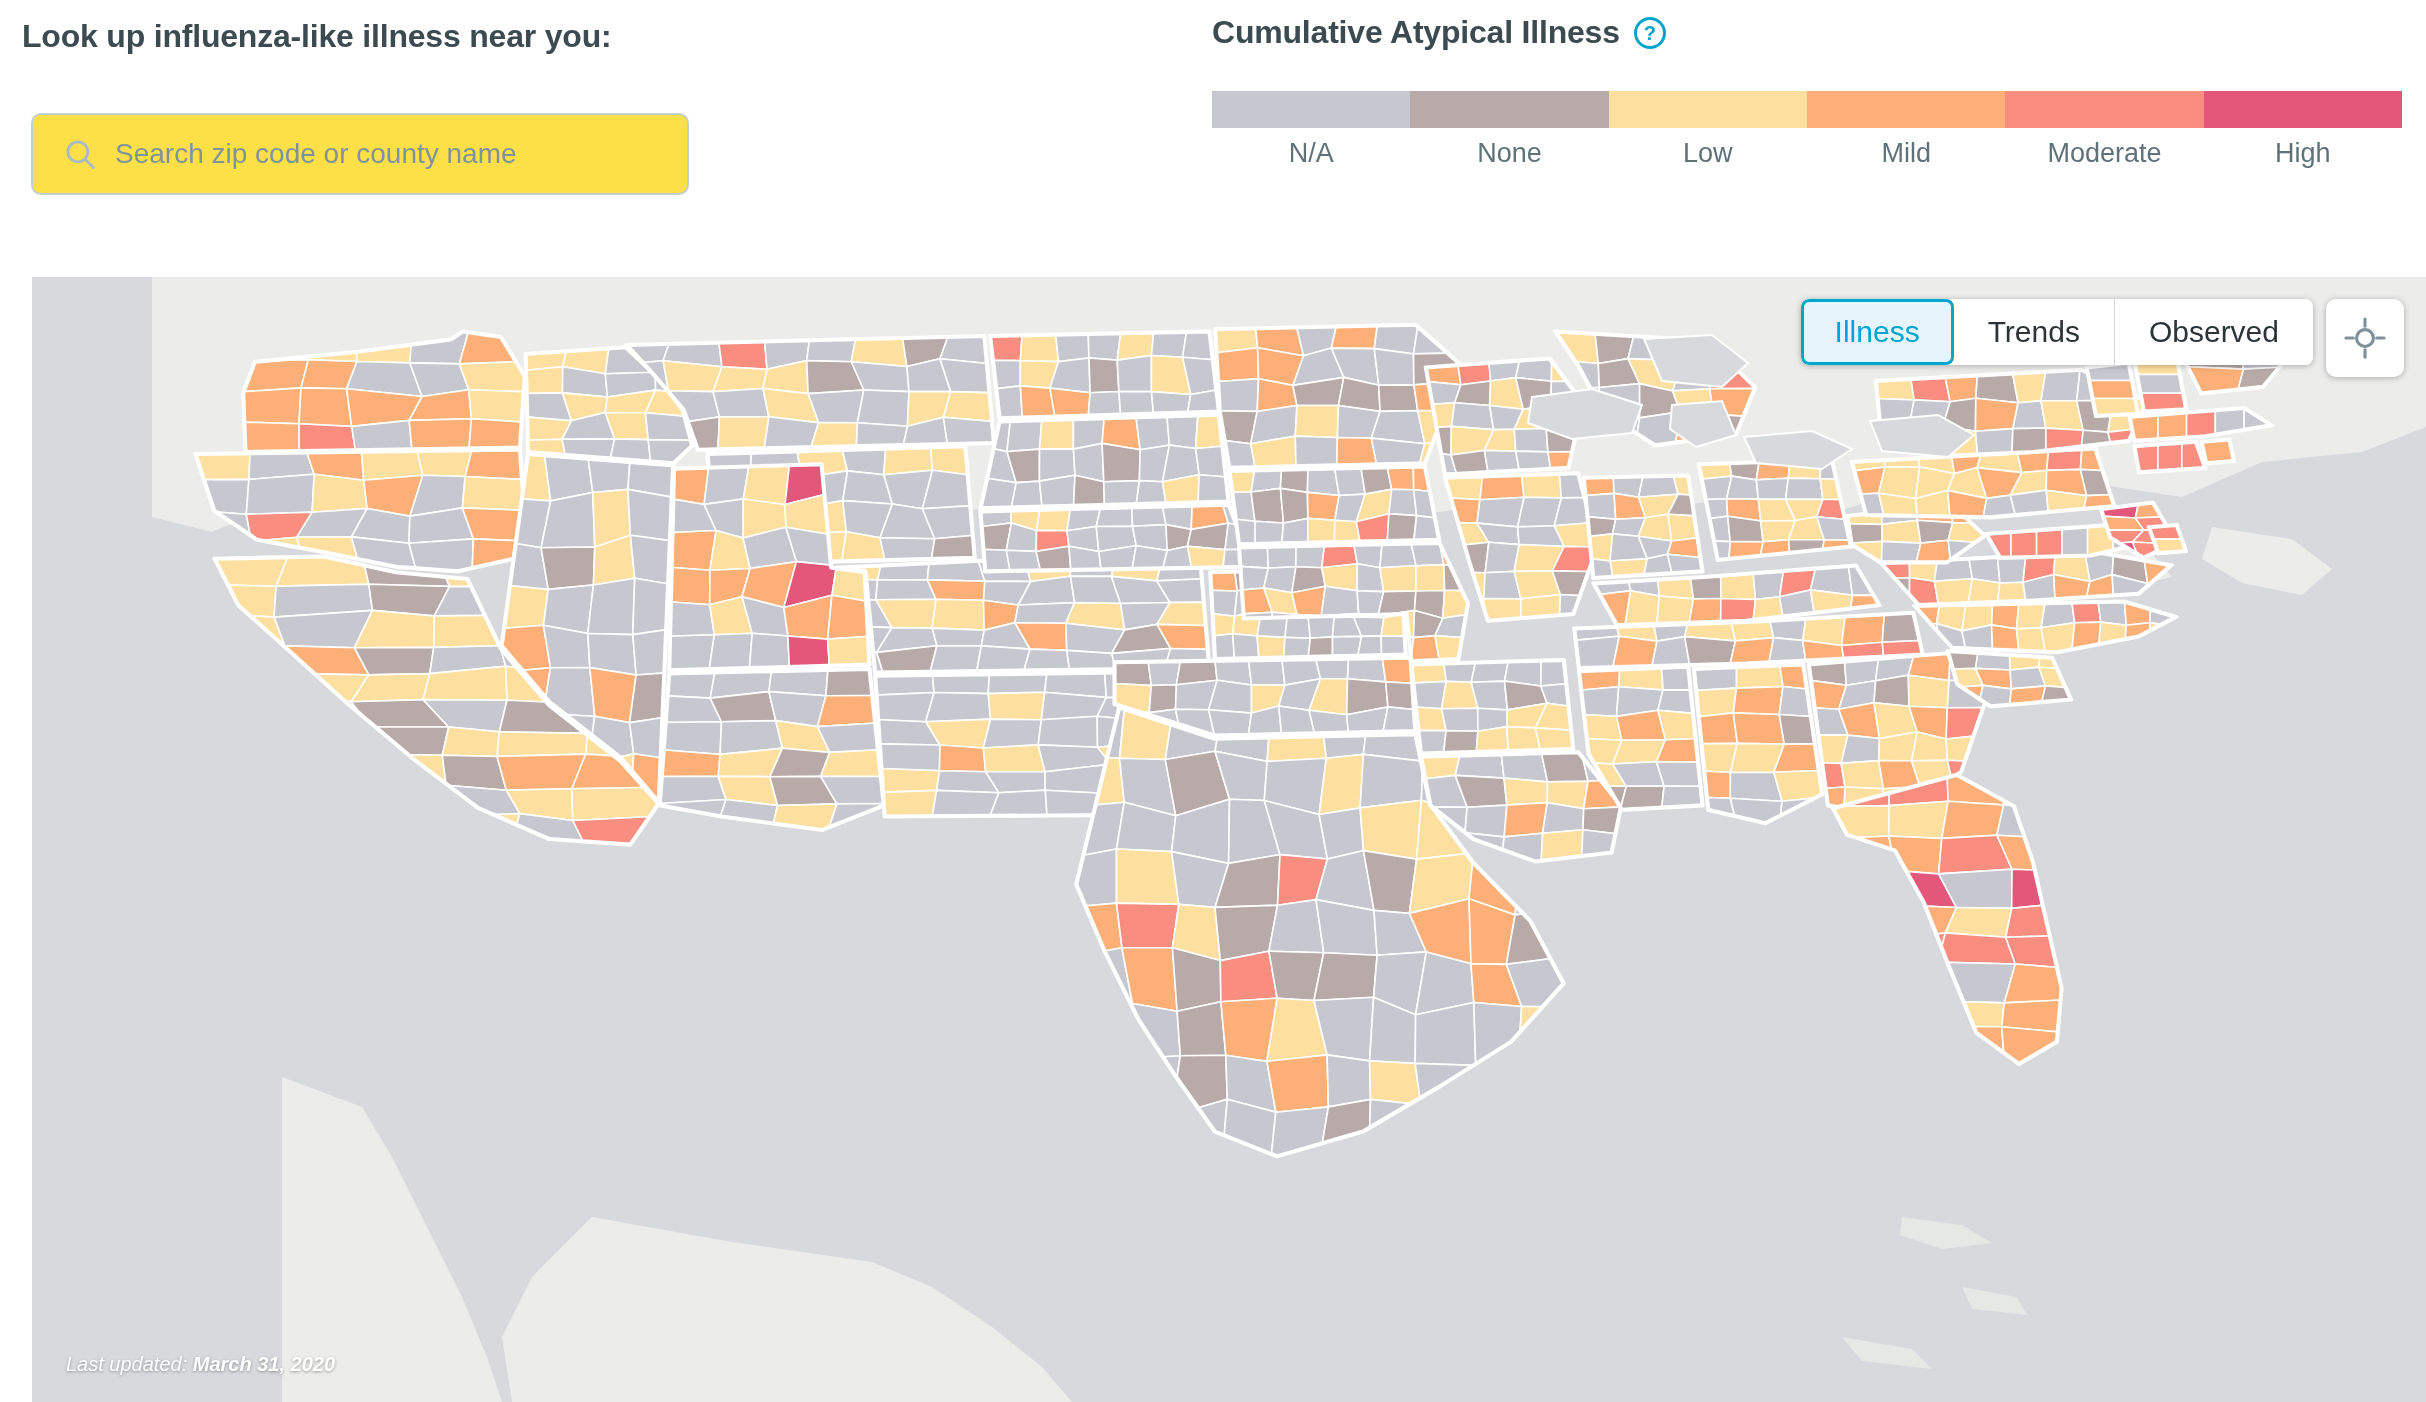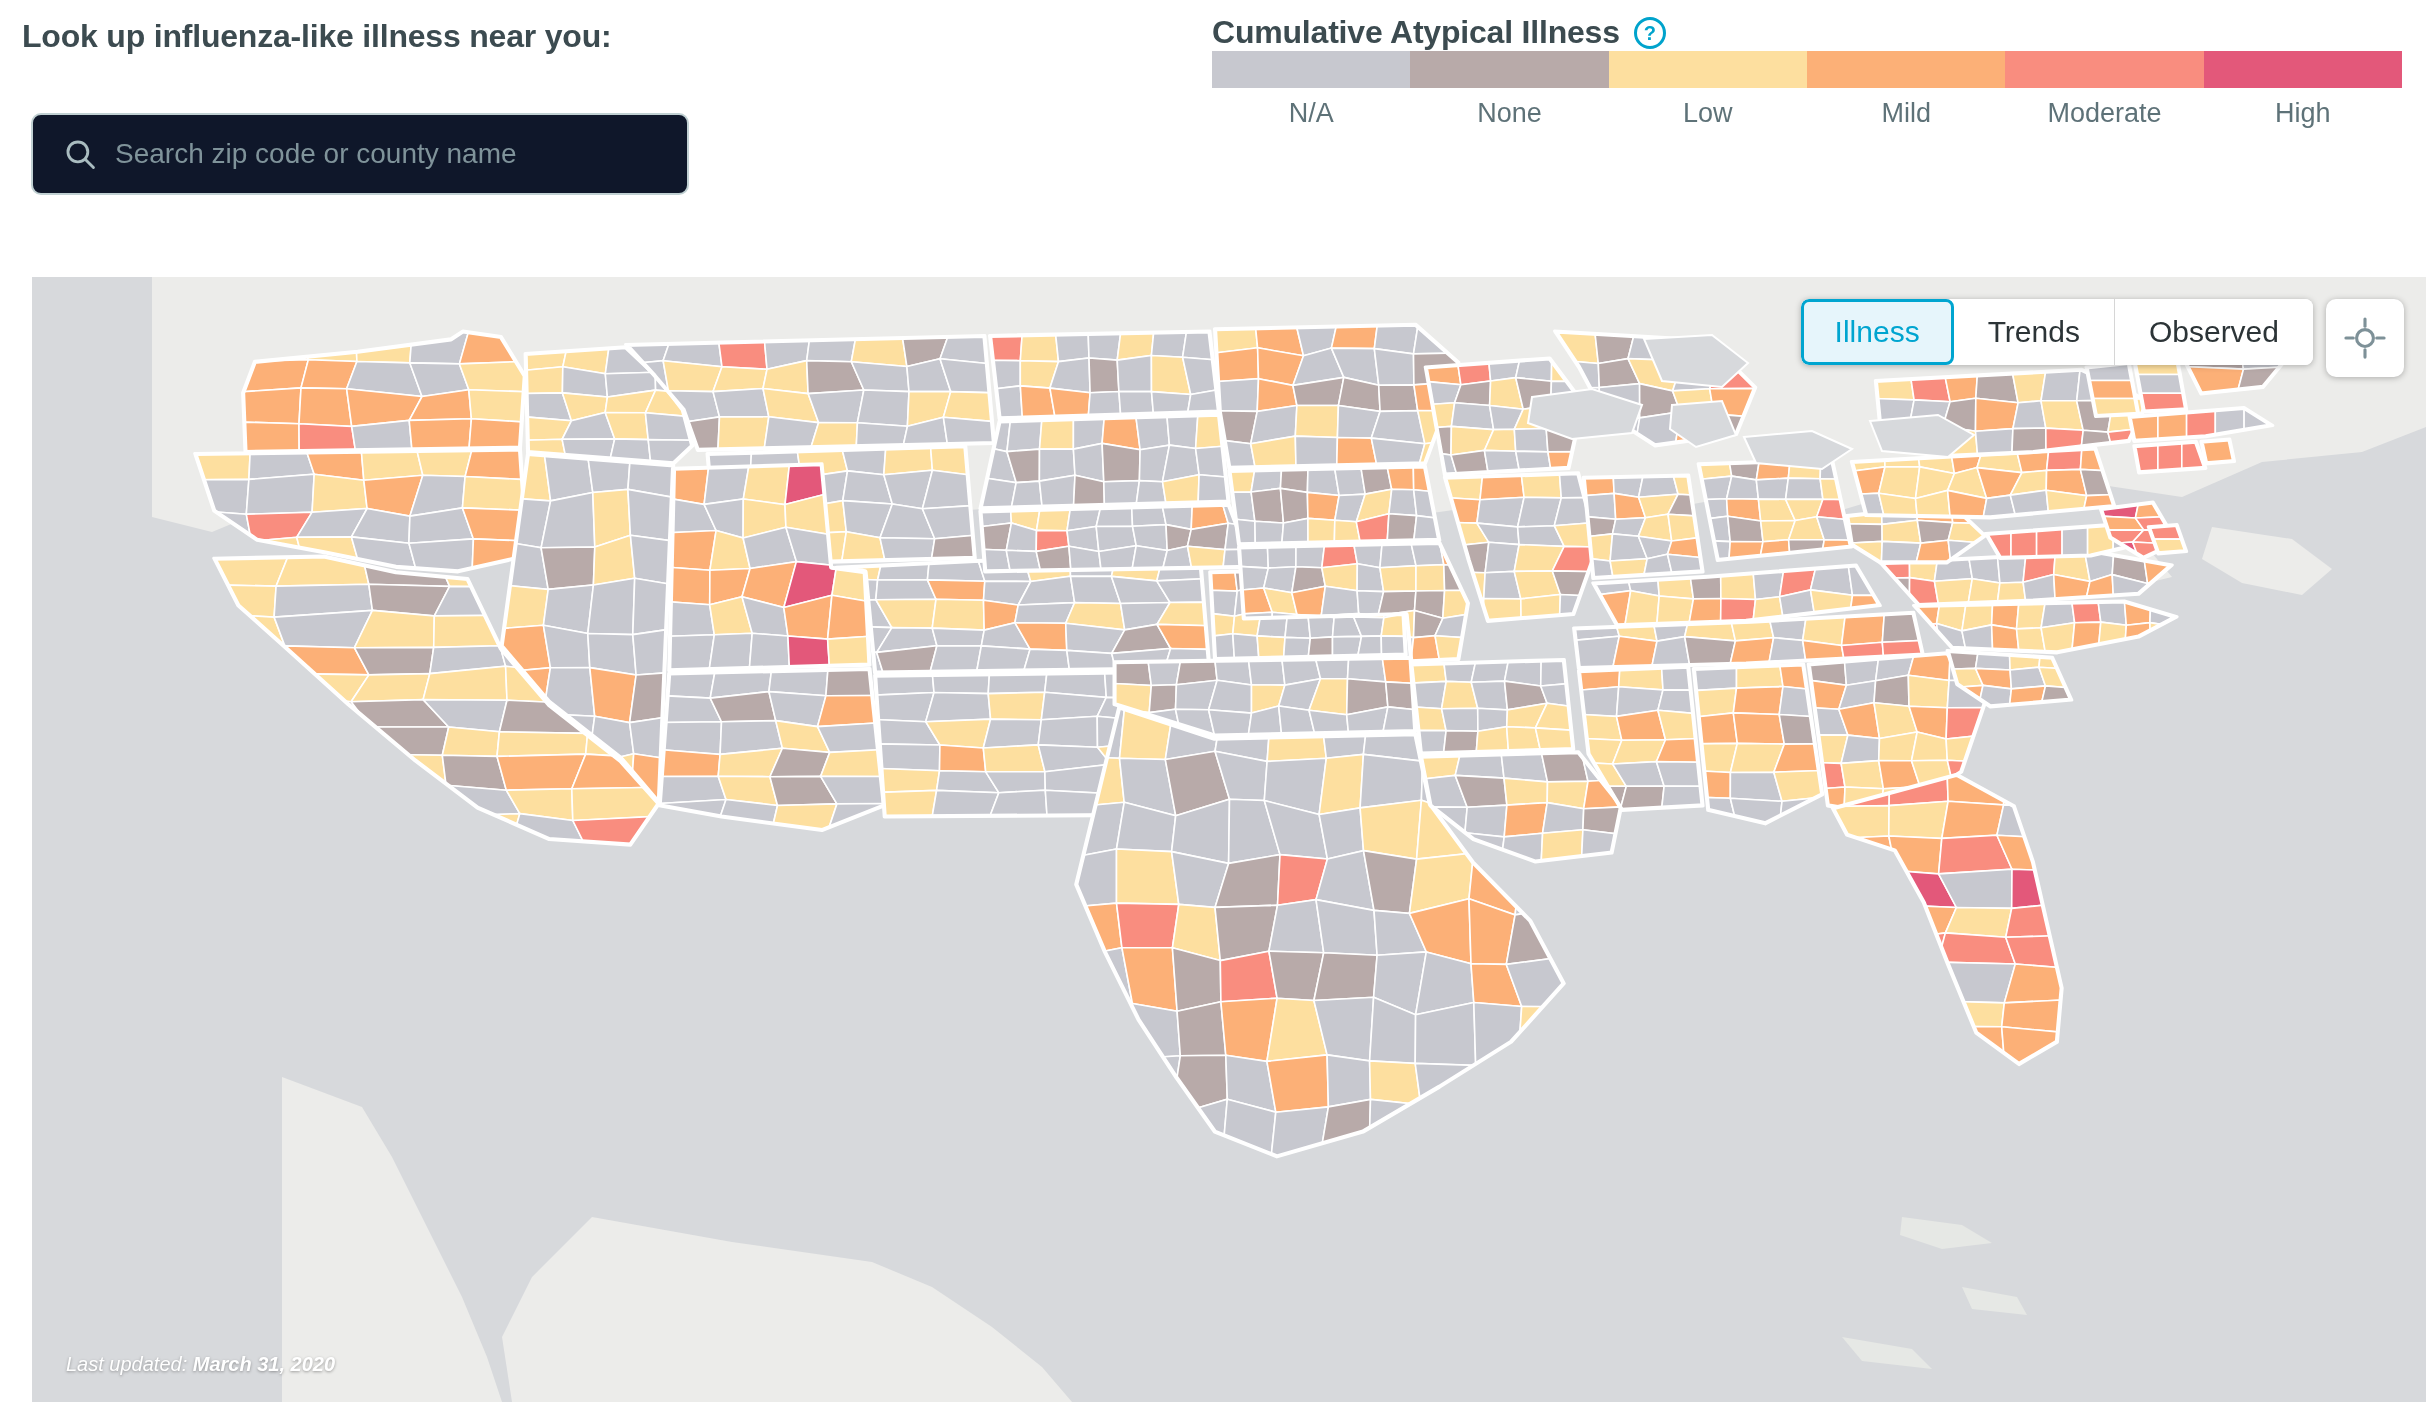--- a/index.html
+++ b/index.html
@@ -17,34 +17,34 @@
   .lookup-title {
     position: absolute; left: 22px; top: 18px;
     font-size: 32px; font-weight: bold; color: #3c4b50;
     letter-spacing: -0.2px; white-space: nowrap;
   }
 
   .search-box {
     position: absolute; left: 31px; top: 113px;
     width: 658px; height: 82px;
     border: 2px solid #c0d0d2; border-radius: 10px;
-    background: #0f172a;
+    background: #fde047;
     display: flex; align-items: center;
   }
   .search-icon { margin-left: 30px; margin-right: 18px; display: flex; align-items: center; }
   .search-input {
     border: none; outline: none; background: transparent;
     font-family: "Liberation Sans", sans-serif;
     font-size: 28px; color: #6b8086; width: 520px;
   }
   .search-input::placeholder { color: #7f939a; opacity: 1; }
 
   
   .legend { position: absolute; left: 1212px; top: 14px; width: 1190px; }
-  .legend-head { display: flex; align-items: center; gap: 14px; }
+  .legend-head { display: flex; align-items: center; gap: 14px; margin-bottom: 40px; }
   .legend-title { font-size: 32px; font-weight: bold; color: #3c4b50; letter-spacing: -0.2px; white-space: nowrap; }
   .help-icon {
     width: 32px; height: 32px; border: 3px solid #00a3cc; border-radius: 50%;
     color: #00a3cc; font-size: 20px; font-weight: bold;
     display: flex; align-items: center; justify-content: center;
     line-height: 1; cursor: pointer; flex: 0 0 auto;
   }
   .legend-bar { display: flex; width: 1190px; height: 37px; }
   .legend-swatch { flex: 1 1 0; height: 37px; }
   .legend-labels { display: flex; width: 1190px; margin-top: 10px; }

